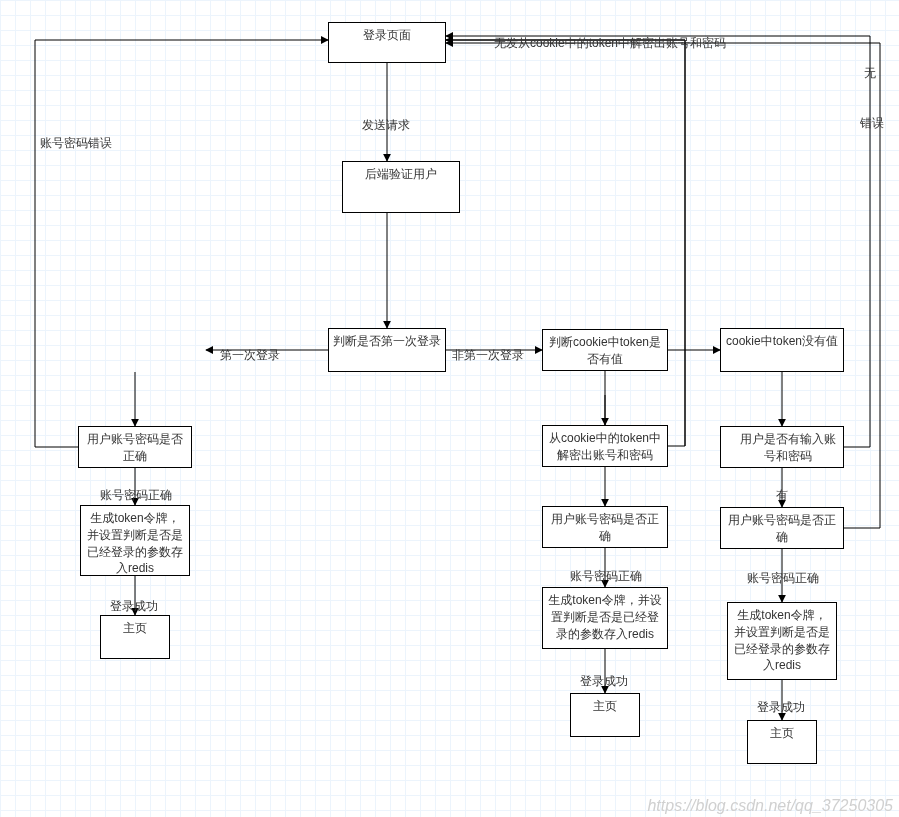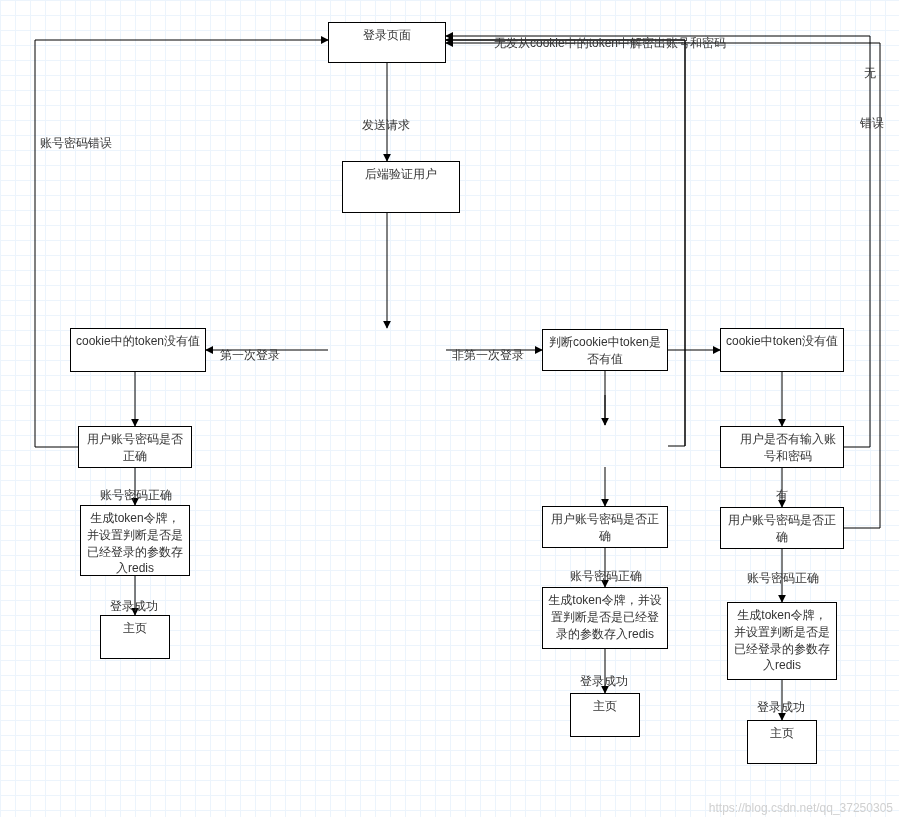--- a/index.html
+++ b/index.html
@@ -2,21 +2,21 @@
 <html><head>
 <meta charset="utf-8">
 <style>
 html,body{margin:0;padding:0;width:899px;height:817px;font-family:"Microsoft YaHei",Arial,sans-serif;font-size:12px;color:#333;background:#fff;}
 .canvas{position:relative;width:899px;height:817px;
 background-image:linear-gradient(to right,#ecf4fc 1px,transparent 1px),linear-gradient(to bottom,#ecf4fc 1px,transparent 1px);
 background-size:15px 15px;}
 .box{position:absolute;border:1px solid #000;background:#fff;display:flex;align-items:flex-start;justify-content:center;text-align:center;padding:4px;box-sizing:border-box;line-height:1.4;}
 .lbl{position:absolute;background:transparent;font-size:12px;text-align:center;line-height:1.3;white-space:pre;margin-top:6px;}
 svg.edges{position:absolute;top:0;left:0;width:899px;height:817px;pointer-events:none;}
-.watermark{position:absolute;right:6px;bottom:2px;font-size:12px;color:#d0d0d0;}
+.watermark{position:absolute;right:6px;bottom:2px;font-size:16px;color:#d0d0d0;font-style:italic;}
 </style>
 </head>
 <body>
 
 <div class="canvas">
 
 <svg class="edges">
 <defs>
 <marker id="ah" viewBox="0 0 10 10" refX="9" refY="5" markerWidth="8" markerHeight="8" orient="auto-start-reverse">
 <path d="M0,0 L10,5 L0,10 z" fill="#000"></path>
@@ -64,34 +64,37 @@
 
 <path d="M844,528 L880,528 L880,43 L446,43" stroke="#000" fill="none" marker-end="url(#ah)"></path>
 </svg>
 
 <div class="box" style="left:328px;top:22px;width:118px;height:41px;">
       <span>登录页面</span>
     </div>
 <div class="box" style="left:328px;top:161px;width:118px;height:52px;margin-left:14px;">
       <span>后端验证用户</span>
     </div>
-<div class="box" style="left:70px;top:328px;width:136px;height:44px;">
-      <span>cookie中的token没有值</span>
+<div class="box" style="left:328px;top:328px;width:118px;height:44px;">
+      <span>判断是否第一次登录</span>
     </div>
 <div class="box" style="left:78px;top:426px;width:114px;height:42px;">
       <span>用户账号密码是否正确</span>
     </div>
 <div class="box" style="left:80px;top:505px;width:110px;height:71px;">
       <span>生成token令牌，并设置判断是否是已经登录的参数存入redis</span>
     </div>
 <div class="box" style="left:100px;top:615px;width:70px;height:44px;">
       <span>主页</span>
     </div>
 <div class="box" style="left:542px;top:329px;width:126px;height:42px;">
       <span>判断cookie中token是否有值</span>
+    </div>
+<div class="box" style="left:542px;top:425px;width:126px;height:42px;">
+      <span>从cookie中的token中解密出账号和密码</span>
     </div>
 <div class="box" style="left:542px;top:506px;width:126px;height:42px;">
       <span>用户账号密码是否正确</span>
     </div>
 <div class="box" style="left:542px;top:587px;width:126px;height:62px;">
       <span>生成token令牌，并设置判断是否是已经登录的参数存入redis</span>
     </div>
 <div class="box" style="left:570px;top:693px;width:70px;height:44px;">
       <span>主页</span>
     </div>

